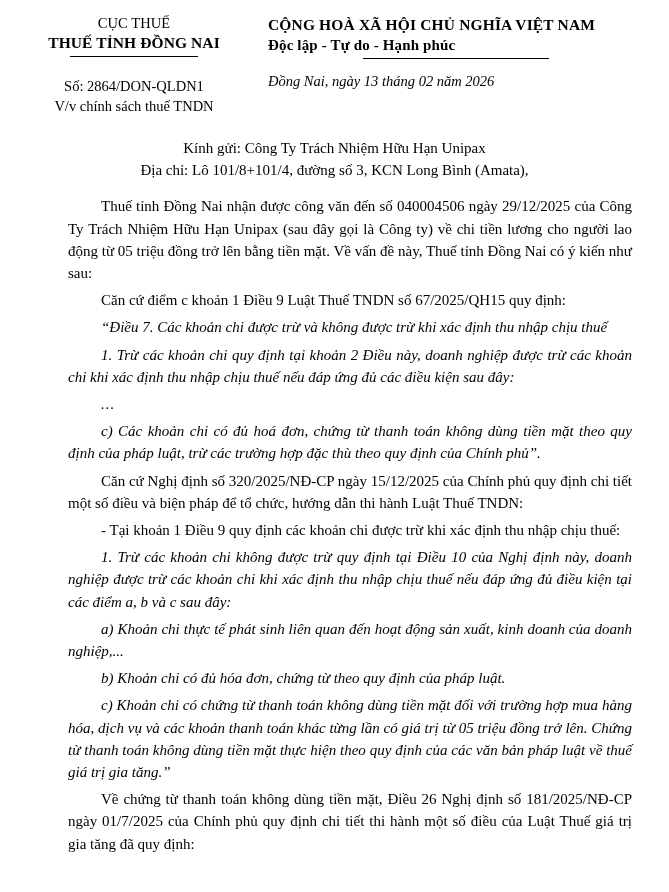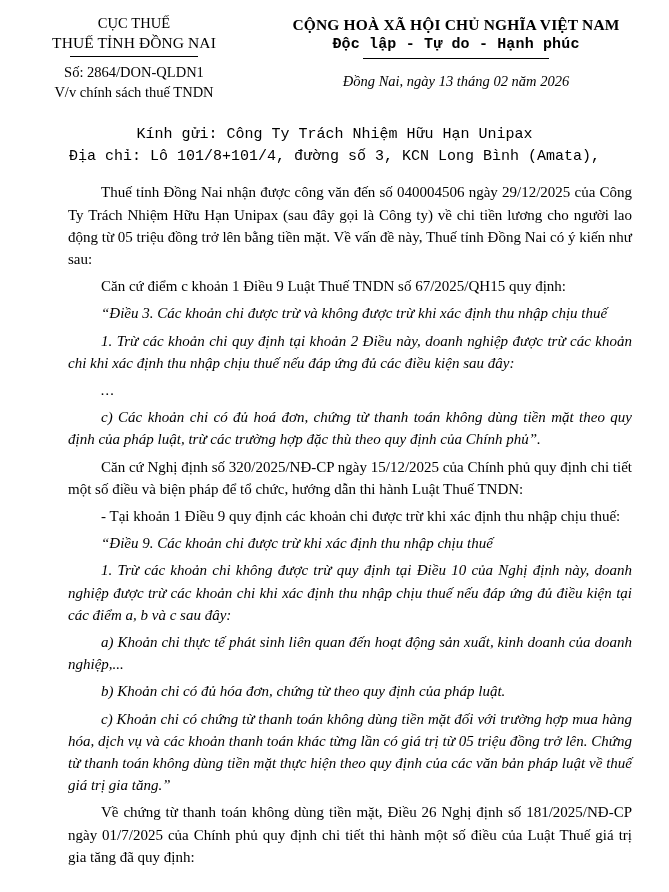--- a/index.html
+++ b/index.html
@@ -32,82 +32,80 @@
     align-items: flex-start;
     padding-top: 14px;
   }
   .header-left {
     width: 268px;
     text-align: center;
     flex: 0 0 268px;
   }
   .header-right {
     flex: 1 1 auto;
-    text-align: center;
+    text-align: left;
     padding-right: 25px;
   }
   .org-name {
     font-size: 14.5px;
     line-height: 19px;
     letter-spacing: .1px;
   }
   .org-name-bold {
     font-size: 15.5px;
-    font-weight: normal;
+    font-weight: bold;
     line-height: 20px;
     letter-spacing: .1px;
   }
   .rule-short {
     width: 128px;
     height: 1.4px;
     background: #000;
     margin: 3px auto 0 auto;
   }
   .rule-mid {
     width: 186px;
     height: 1.4px;
     background: #000;
     margin: 3px auto 0 auto;
   }
   .doc-number {
     font-size: 14.5px;
     line-height: 20px;
-    margin-top: 5px;
+    margin-top: 19px;
   }
   .doc-subject {
     font-size: 14.5px;
     line-height: 20px;
   }
   .nation-title {
     font-size: 15.5px;
     font-weight: bold;
     line-height: 21px;
     letter-spacing: .15px;
   }
   .nation-motto {
     font-size: 15px;
     font-weight: bold;
     line-height: 20px;
     letter-spacing: .15px;
-    font-family: Liberation Mono, monospace;
   }
   .date-line {
     font-size: 14.5px;
     font-style: italic;
     line-height: 20px;
     margin-top: 12px;
   }
 
   
   .recipient {
     margin-top: 22px;
     text-align: center;
     font-size: 15px;
     line-height: 21.5px;
-    font-family: Liberation Mono, monospace;
   }
   .recipient div { white-space: nowrap; }
 
   
   .body-block {
     margin-top: 14px;
     padding-left: 68px;
     padding-right: 37px;
   }
   p.para {
@@ -156,33 +154,32 @@
     <div>Kính gửi: Công Ty Trách Nhiệm Hữu Hạn Unipax</div>
     <div>Địa chỉ: Lô 101/8+101/4, đường số 3, KCN Long Bình (Amata),</div>
   </div>
 
   <div class="body-block">
 
     <p class="para">Thuế tỉnh Đồng Nai nhận được công văn đến số 040004506 ngày 29/12/2025 của Công Ty Trách Nhiệm Hữu Hạn Unipax (sau đây gọi là Công ty) về chi tiền lương cho người lao động từ 05 triệu đồng trở lên bằng tiền mặt. Về vấn đề này, Thuế tỉnh Đồng Nai có ý kiến như sau:</p>
 
     <p class="para">Căn cứ điểm c khoản 1 Điều 9 Luật Thuế TNDN số 67/2025/QH15 quy định:</p>
 
-    <p class="para it">“Điều 3. Các khoản chi được trừ và không được trừ khi xác định thu nhập chịu thuế</p>
+    <p class="para it">“Điều 7. Các khoản chi được trừ và không được trừ khi xác định thu nhập chịu thuế</p>
 
     <p class="para it">1. Trừ các khoản chi quy định tại khoản 2 Điều này, doanh nghiệp được trừ các khoản chi khi xác định thu nhập chịu thuế nếu đáp ứng đủ các điều kiện sau đây:</p>
 
     <p class="para ell">...</p>
 
     <p class="para it">c) Các khoản chi có đủ hoá đơn, chứng từ thanh toán không dùng tiền mặt theo quy định của pháp luật, trừ các trường hợp đặc thù theo quy định của Chính phủ”.</p>
 
     <p class="para">Căn cứ Nghị định số 320/2025/NĐ-CP ngày 15/12/2025 của Chính phủ quy định chi tiết một số điều và biện pháp để tổ chức, hướng dẫn thi hành Luật Thuế TNDN:</p>
 
     <p class="para">- Tại khoản 1 Điều 9 quy định các khoản chi được trừ khi xác định thu nhập chịu thuế:</p>
 
-    <p class="para it">“Điều 9. Các khoản chi được trừ khi xác định thu nhập chịu thuế</p>
 
     <p class="para it">1. Trừ các khoản chi không được trừ quy định tại Điều 10 của Nghị định này, doanh nghiệp được trừ các khoản chi khi xác định thu nhập chịu thuế nếu đáp ứng đủ điều kiện tại các điểm a, b và c sau đây:</p>
 
     <p class="para it">a) Khoản chi thực tế phát sinh liên quan đến hoạt động sản xuất, kinh doanh của doanh nghiệp,...</p>
 
     <p class="para it">b) Khoản chi có đủ hóa đơn, chứng từ theo quy định của pháp luật.</p>
 
     <p class="para it">c) Khoản chi có chứng từ thanh toán không dùng tiền mặt đối với trường hợp mua hàng hóa, dịch vụ và các khoản thanh toán khác từng lần có giá trị từ 05 triệu đồng trở lên. Chứng từ thanh toán không dùng tiền mặt thực hiện theo quy định của các văn bản pháp luật về thuế giá trị gia tăng.”</p>
 
     <p class="para"><span class="rm">Về chứng từ thanh toán không dùng tiền mặt, Điều 26 Nghị định số 181/2025/NĐ-CP ngày 01/7/2025 của Chính phủ quy định chi tiết thi hành một số điều của Luật Thuế giá trị gia tăng đã quy định: </span></p>

